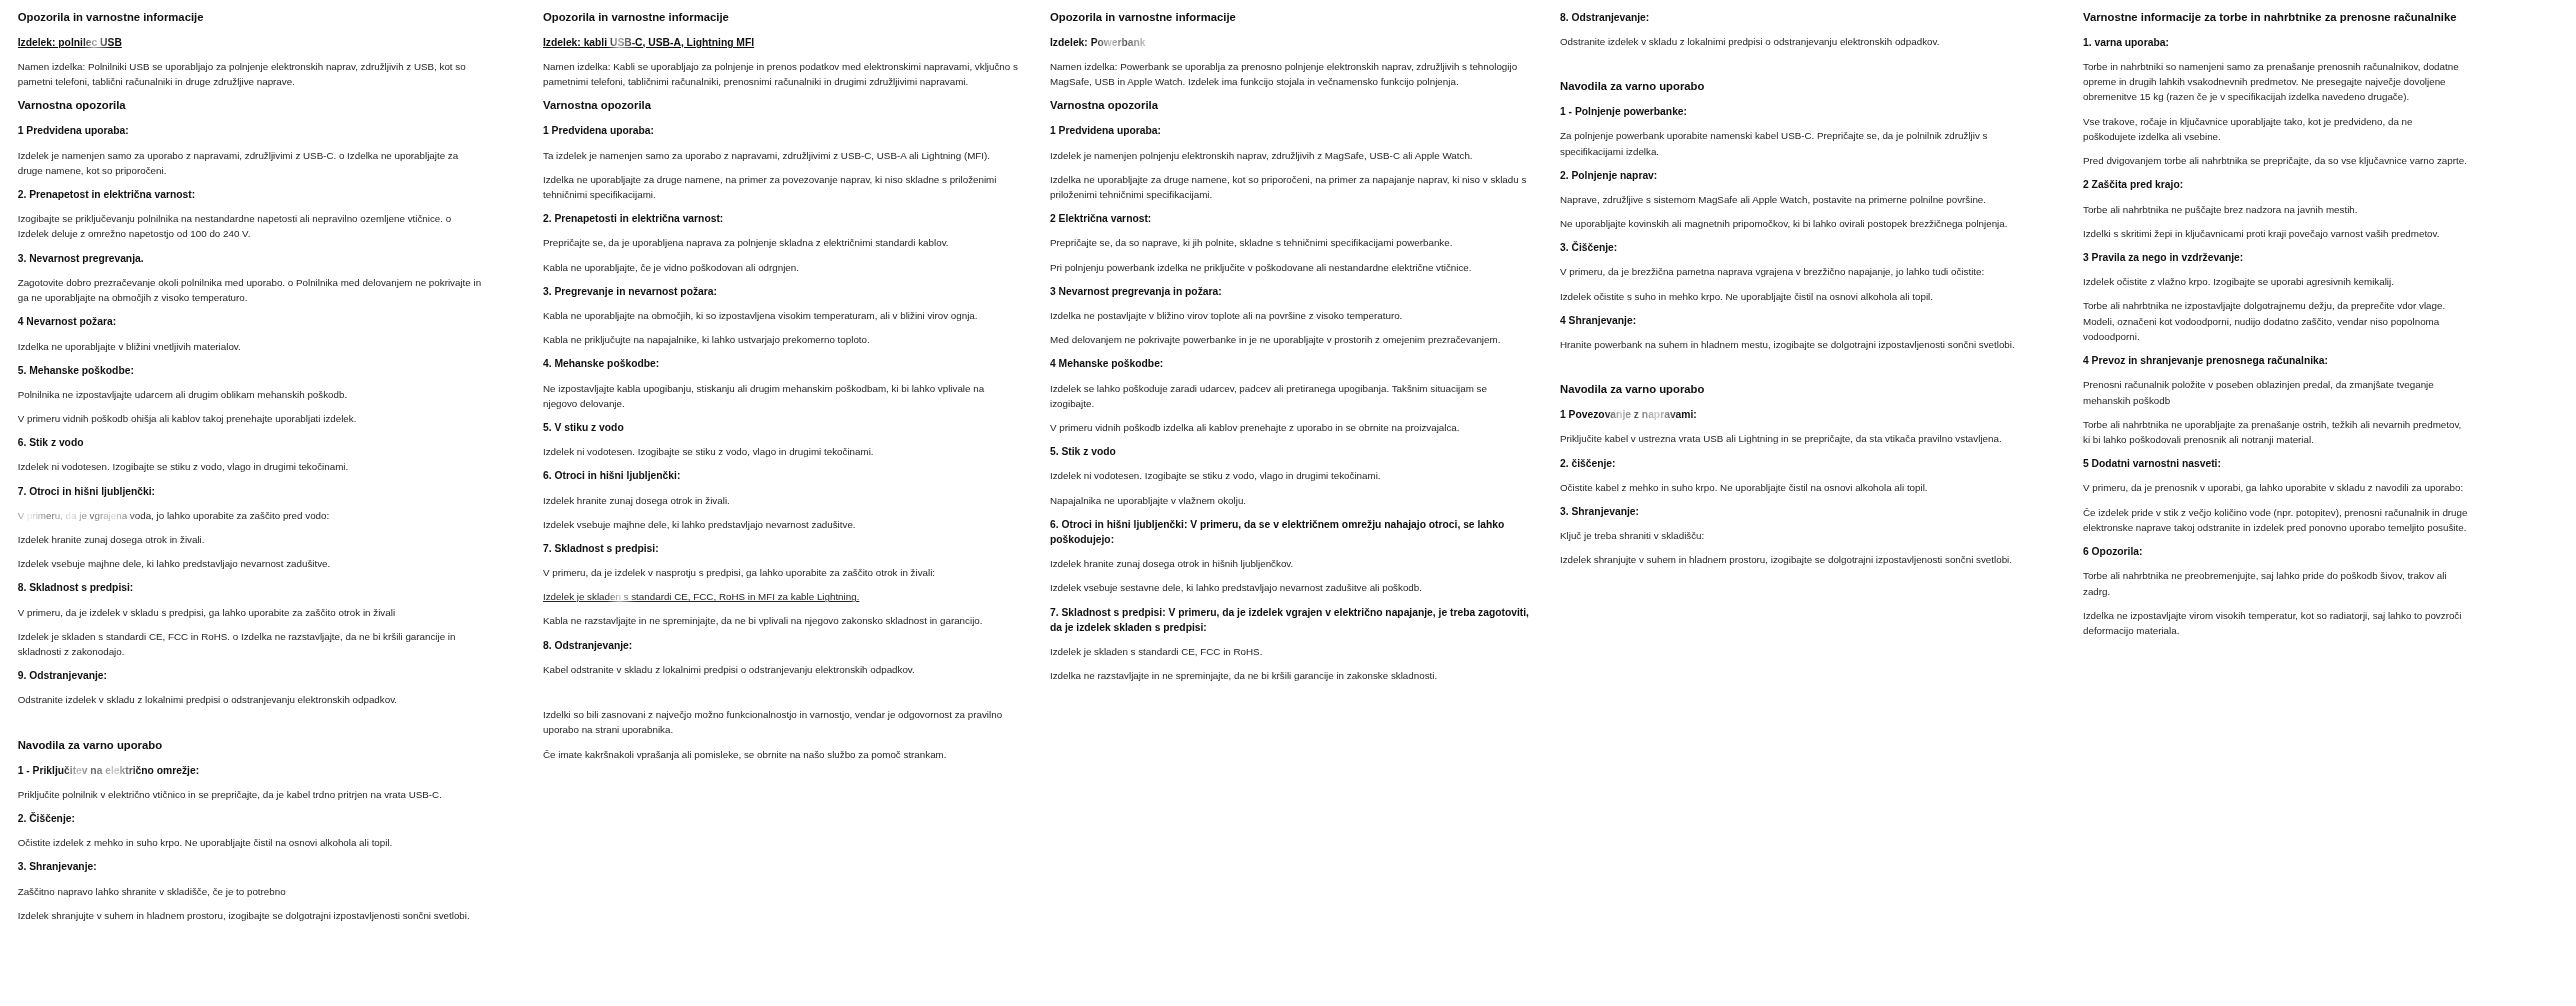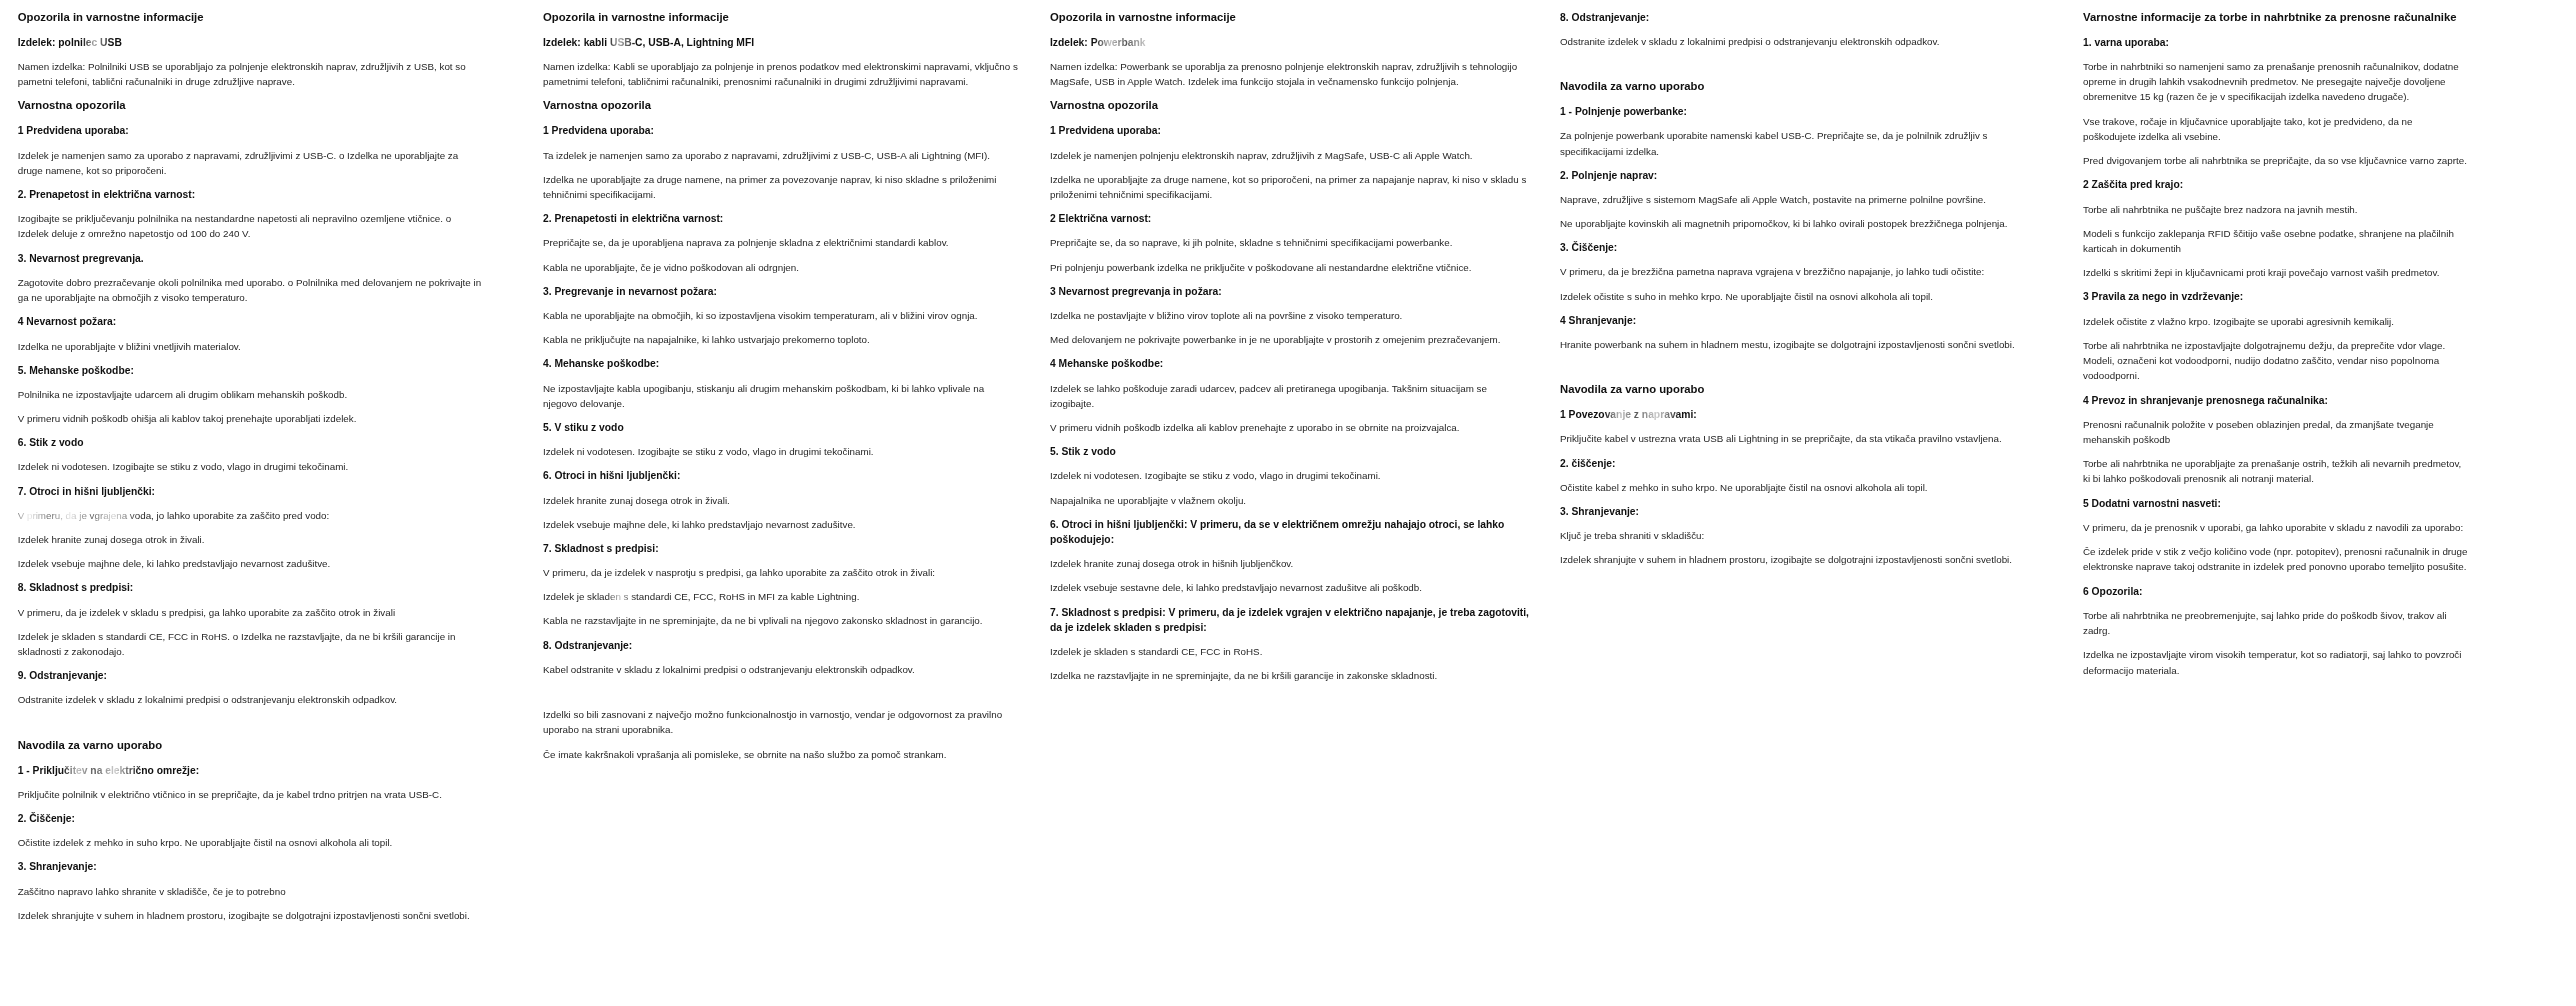--- a/index.html
+++ b/index.html
@@ -30,20 +30,21 @@
     -webkit-mask-image:linear-gradient(90deg,rgba(0,0,0,.55) 0,rgba(0,0,0,.08) 11.3px,rgba(0,0,0,.7) 31px,rgba(0,0,0,.12) 52px,rgba(0,0,0,.75) 74px,rgba(0,0,0,.2) 95px,#000 121px);
             mask-image:linear-gradient(90deg,rgba(0,0,0,.55) 0,rgba(0,0,0,.08) 11.3px,rgba(0,0,0,.7) 31px,rgba(0,0,0,.12) 52px,rgba(0,0,0,.75) 74px,rgba(0,0,0,.2) 95px,#000 121px);
   }
   .fade-b{
     -webkit-mask-image:linear-gradient(90deg,#000 0,#000 44px,rgba(0,0,0,.25) 60px,rgba(0,0,0,.7) 76px,rgba(0,0,0,.2) 97px,#000 121px);
             mask-image:linear-gradient(90deg,#000 0,#000 44px,rgba(0,0,0,.25) 60px,rgba(0,0,0,.7) 76px,rgba(0,0,0,.2) 97px,#000 121px);
   }
   .fade-c{
     -webkit-mask-image:linear-gradient(90deg,#000 0,#000 64px,rgba(0,0,0,.35) 76px,#000 93px);
             mask-image:linear-gradient(90deg,#000 0,#000 64px,rgba(0,0,0,.35) 76px,#000 93px);
+            text-decoration:underline;
   }
 </style>
 </head>
 <body>
 
 <div id="page">
   <div class="col" id="c1">
       <div class="h1">Opozorila in varnostne informacije</div>
       <div class="h2 fade-c">Izdelek: polnilec USB</div>
       <div class="p">Namen izdelka: Polnilniki USB se uporabljajo za polnjenje elektronskih naprav, združljivih z USB, kot so pametni telefoni, tablični računalniki in druge združljive naprave.</div>
@@ -164,21 +165,20 @@
       <div class="p">Izdelek shranjujte v suhem in hladnem prostoru, izogibajte se dolgotrajni izpostavljenosti sončni svetlobi.</div>
     </div>
   <div class="col" id="c5">
       <div class="h1 nowrap">Varnostne informacije za torbe in nahrbtnike za prenosne računalnike</div>
       <div class="h2">1. varna uporaba:</div>
       <div class="p">Torbe in nahrbtniki so namenjeni samo za prenašanje prenosnih računalnikov, dodatne opreme in drugih lahkih vsakodnevnih predmetov. Ne presegajte največje dovoljene obremenitve 15 kg (razen če je v specifikacijah izdelka navedeno drugače).</div>
       <div class="p">Vse trakove, ročaje in ključavnice uporabljajte tako, kot je predvideno, da ne poškodujete izdelka ali vsebine.</div>
       <div class="p">Pred dvigovanjem torbe ali nahrbtnika se prepričajte, da so vse ključavnice varno zaprte.</div>
       <div class="h2">2 Zaščita pred krajo:</div>
       <div class="p">Torbe ali nahrbtnika ne puščajte brez nadzora na javnih mestih.</div>
-      <div class="p">Modeli s funkcijo zaklepanja RFID ščitijo vaše osebne podatke, shranjene na plačilnih karticah in dokumentih</div>
       <div class="p">Izdelki s skritimi žepi in ključavnicami proti kraji povečajo varnost vaših predmetov.</div>
       <div class="h2">3 Pravila za nego in vzdrževanje:</div>
       <div class="p">Izdelek očistite z vlažno krpo. Izogibajte se uporabi agresivnih kemikalij.</div>
       <div class="p">Torbe ali nahrbtnika ne izpostavljajte dolgotrajnemu dežju, da preprečite vdor vlage. Modeli, označeni kot vodoodporni, nudijo dodatno zaščito, vendar niso popolnoma vodoodporni.</div>
       <div class="h2">4 Prevoz in shranjevanje prenosnega računalnika:</div>
       <div class="p">Prenosni računalnik položite v poseben oblazinjen predal, da zmanjšate tveganje mehanskih poškodb</div>
       <div class="p">Torbe ali nahrbtnika ne uporabljajte za prenašanje ostrih, težkih ali nevarnih predmetov, ki bi lahko poškodovali prenosnik ali notranji material.</div>
       <div class="h2">5 Dodatni varnostni nasveti:</div>
       <div class="p">V primeru, da je prenosnik v uporabi, ga lahko uporabite v skladu z navodili za uporabo:</div>
       <div class="p">Če izdelek pride v stik z večjo količino vode (npr. potopitev), prenosni računalnik in druge elektronske naprave takoj odstranite in izdelek pred ponovno uporabo temeljito posušite.</div>

